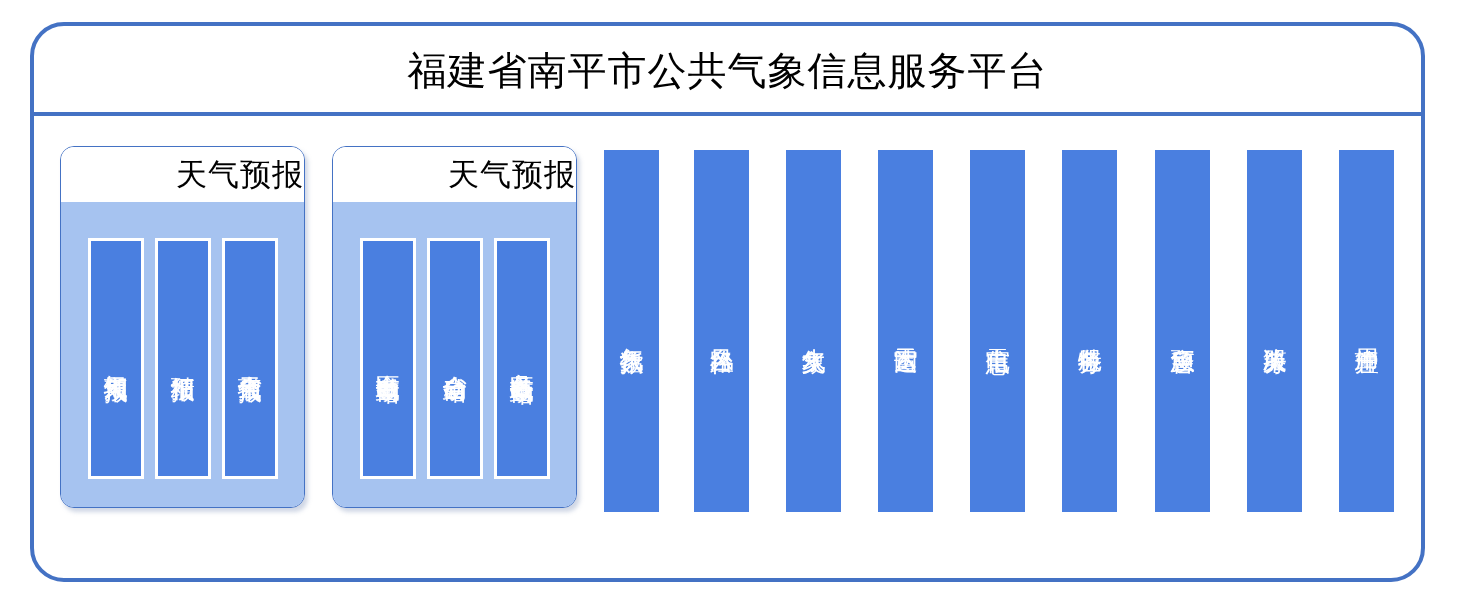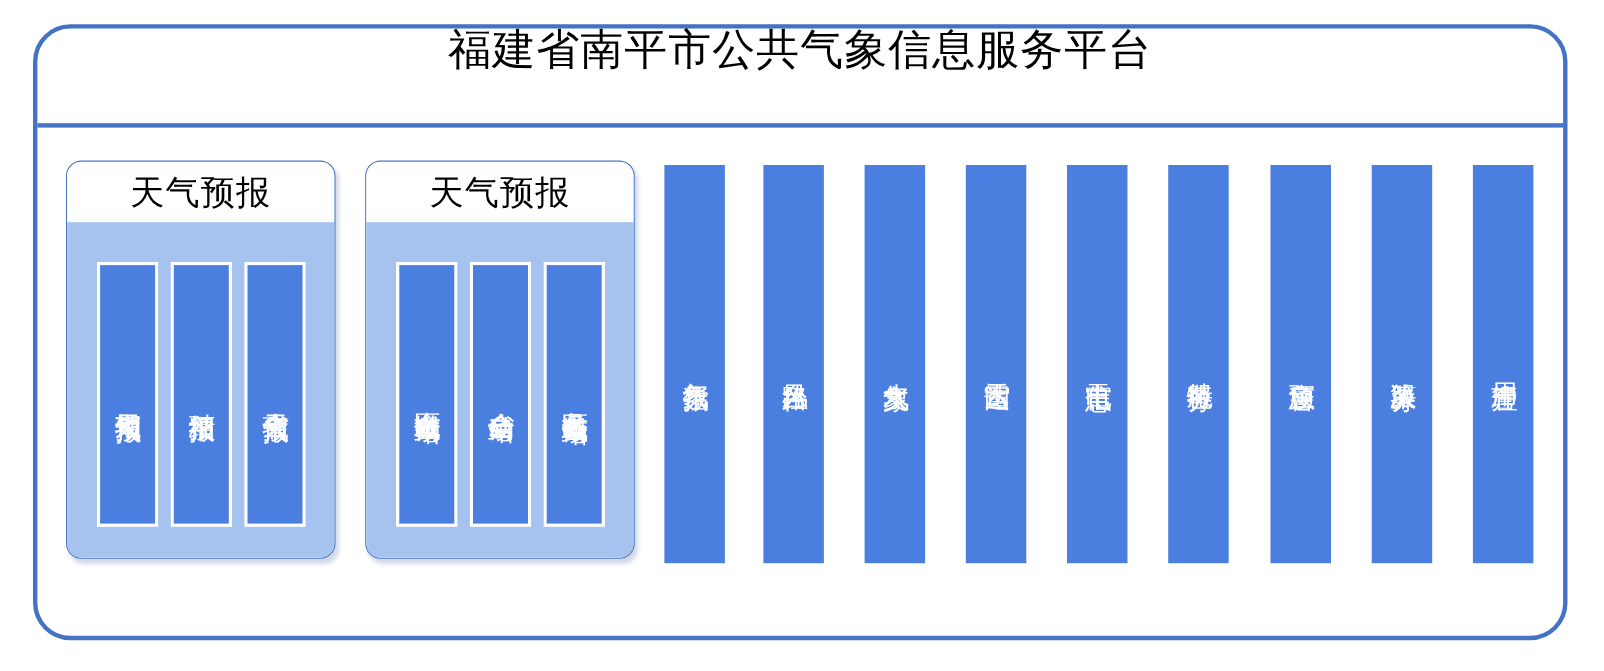--- a/index.html
+++ b/index.html
@@ -34,20 +34,21 @@
     background: #ffffff;
   }
 
   .title-bar {
     position: absolute;
     left: 34px;
     top: 26px;
     width: 1387px;
     height: 88px;
     display: flex;
+    align-items: center;
     justify-content: center;
   }
   .platform-title {
     font-size: 39px;
     line-height: 1;
     color: #000000;
     letter-spacing: 1px;
     white-space: nowrap;
   }
   .title-divider {
@@ -72,21 +73,21 @@
     box-shadow: 3px 4px 4px rgba(120, 140, 180, 0.35);
     overflow: hidden;
   }
   .group-box.g1 { left: 60px; }
   .group-box.g2 { left: 332px; }
 
   .group-header {
     height: 55px;
     display: flex;
     align-items: center;
-    justify-content: center;
+    justify-content: flex-end;
     background: #ffffff;
   }
   .group-title {
     font-size: 31px;
     line-height: 1;
     color: #000000;
     letter-spacing: 1px;
     white-space: nowrap;
   }
 

